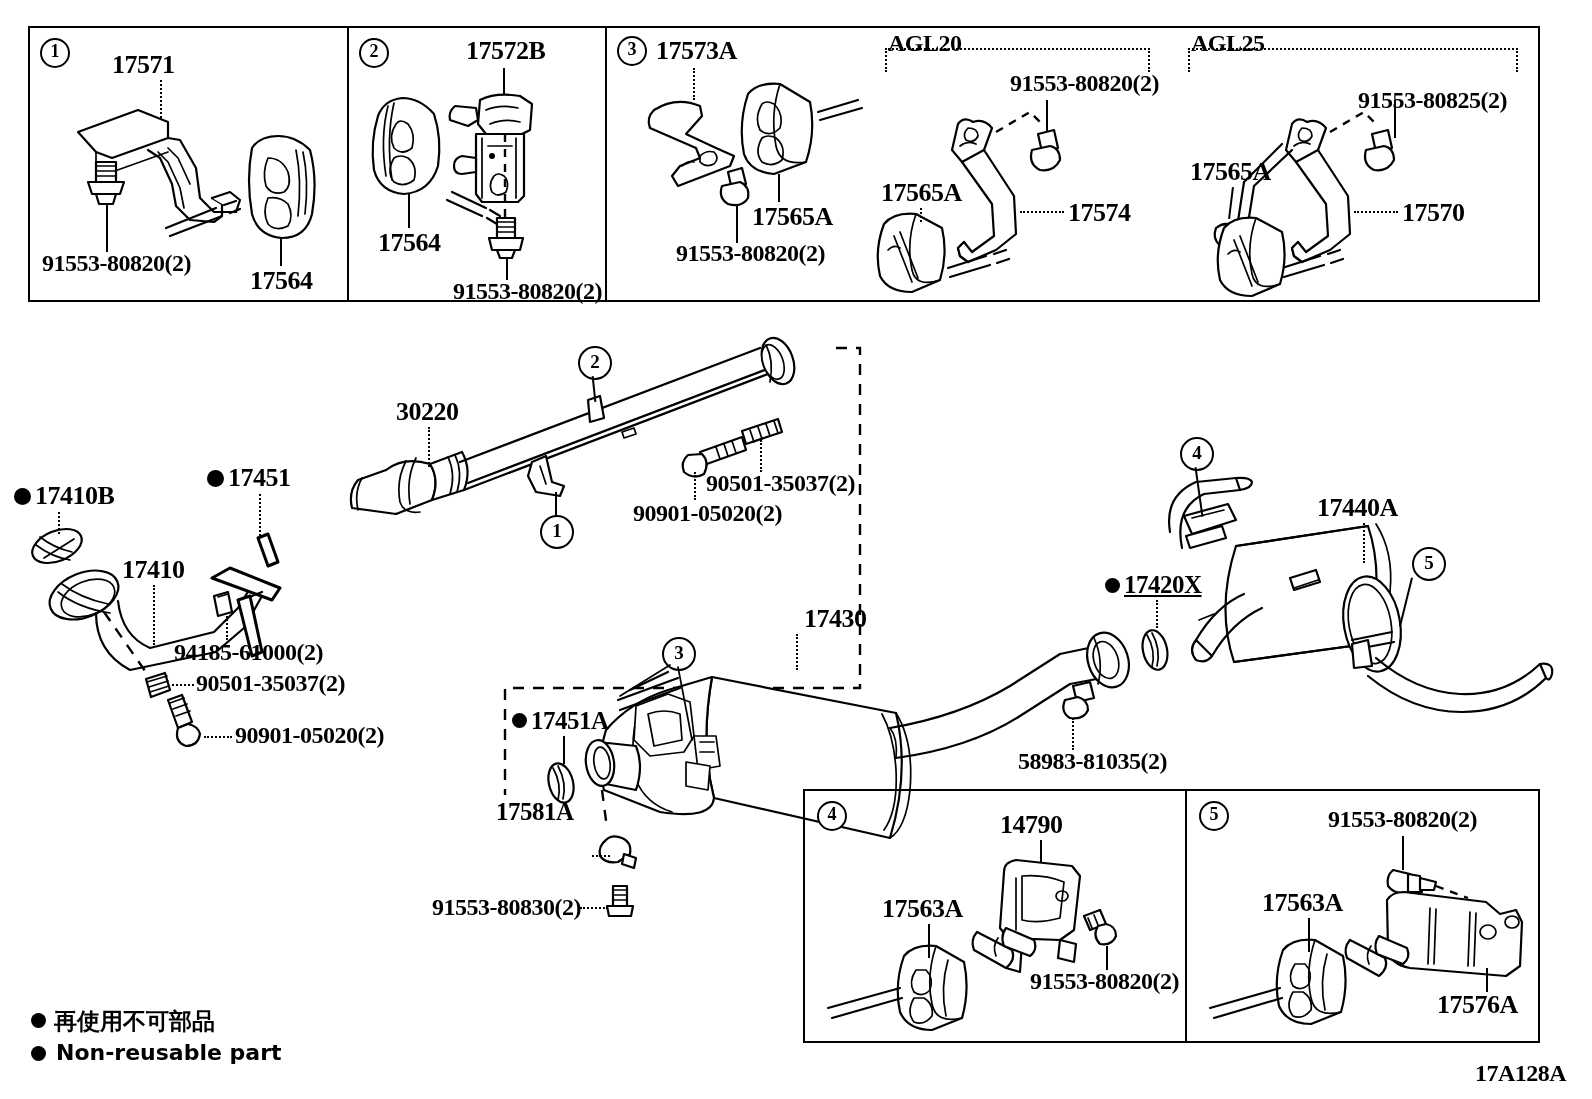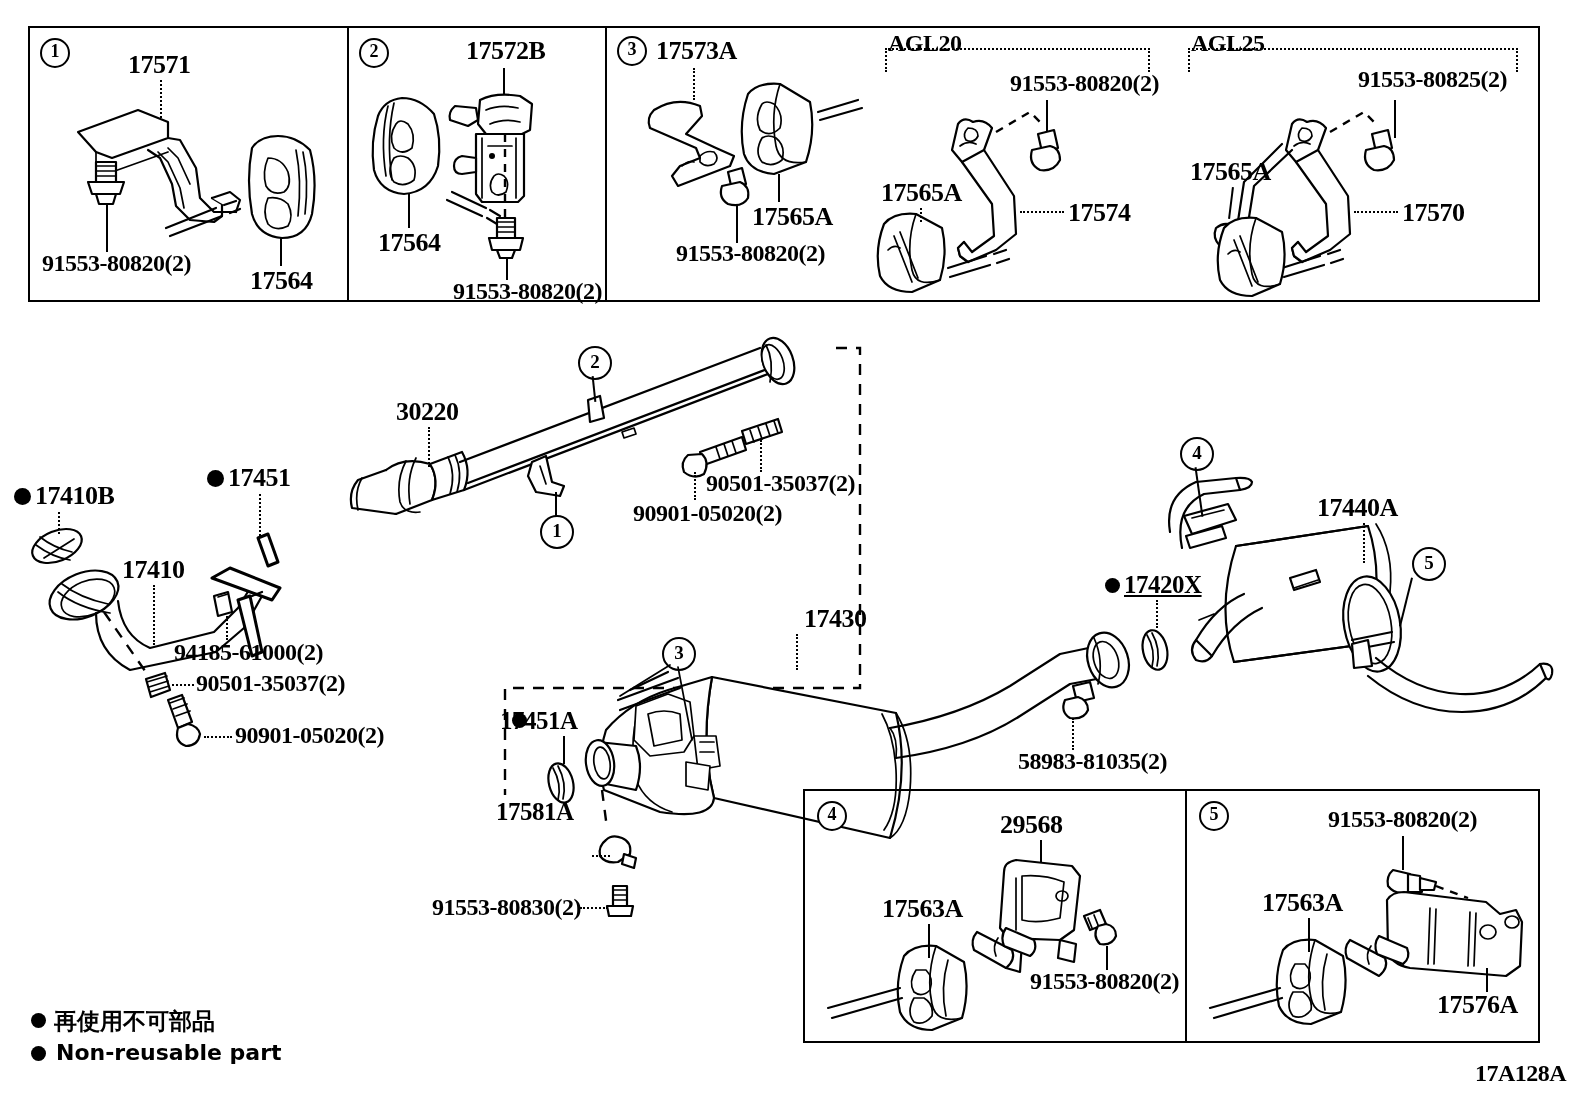--- a/index.html
+++ b/index.html
@@ -54,21 +54,21 @@
 <body>
 
 <div id="stage">
 
   <div class="panel" style="left:28px;top:26px;width:1512px;height:276px;"></div>
   <div class="vdiv" style="left:347px;top:28px;height:272px;"></div>
   <div class="vdiv" style="left:605px;top:28px;height:272px;"></div>
 
   <div class="circ" style="left:40px;top:38px;"><span>1</span></div>
 
-  <div class="lbl s26" style="left:128px;top:50px;">17571</div>
+  <div class="lbl s26" style="left:112px;top:50px;">17571</div>
   <div class="dlv" style="left:160px;top:80px;height:42px;"></div>
 
   <svg width="1592" height="1099">
 
     <path class="lnf" d="M78 132 L138 110 L168 122 L168 138 L112 158 L96 152 Z"></path>
     <path class="ln1" d="M96 152 L96 166 L112 172 L168 152"></path>
     <path class="ln" d="M168 138 L180 140 L196 168 L200 198 L214 212 L236 212"></path>
     <path class="ln" d="M148 150 L160 158 L172 184 L176 206 L190 220 L214 222 L222 216 L222 204 L212 198"></path>
     <path class="ln1" d="M158 152 L168 162 L180 188 L184 208"></path>
     <path class="ln1" d="M168 148 L178 158 L190 184"></path>
@@ -203,21 +203,21 @@
 
   <div class="lbl s26" style="left:881px;top:178px;">17565A</div>
   <div class="dlv" style="left:920px;top:208px;height:14px;"></div>
 
   <div class="dl" style="left:1020px;top:211px;width:44px;"></div>
   <div class="lbl s26" style="left:1068px;top:198px;">17574</div>
 
   <div class="lbl s24" style="left:1191px;top:30px;">AGL25</div>
   <div class="brk" style="left:1188px;top:48px;width:330px;height:24px;"></div>
 
-  <div class="lbl s24" style="left:1358px;top:66px;">91553-80825(2)</div>
+  <div class="lbl s24" style="left:1358px;top:87px;">91553-80825(2)</div>
   <div class="slv" style="left:1394px;top:100px;height:38px;"></div>
 
   <svg width="1592" height="1099">
 
     <path class="lnf" d="M1307 122 Q1298 116 1292 124 L1286 150 L1296 162 L1318 150 L1326 128 Q1318 118 1307 122 Z"></path>
     <path class="ln1" d="M1302 128 Q1296 134 1300 140 Q1308 144 1312 136 Q1312 128 1302 128 Z"></path>
     <path class="ln1" d="M1294 146 Q1302 140 1310 144"></path>
     <path class="ln" d="M1296 162 L1326 204 L1328 236 L1306 252"></path>
     <path class="ln" d="M1318 150 L1348 196 L1350 234 L1330 250 L1302 262 L1294 256 L1292 248 L1298 242"></path>
     <path class="lnf" d="M1306 252 L1298 242 L1292 248 L1294 256 L1302 262"></path>
@@ -424,21 +424,21 @@
   <div class="dlv" style="left:760px;top:440px;height:32px;"></div>
   <div class="lbl s24" style="left:706px;top:470px;">90501-35037(2)</div>
 
   <div class="dlv" style="left:694px;top:472px;height:28px;"></div>
   <div class="lbl s24" style="left:633px;top:500px;">90901-05020(2)</div>
 
   <div class="lbl s26" style="left:764px;top:604px;margin-left:40px;">17430</div>
   <div class="dlv" style="left:796px;top:634px;height:36px;"></div>
 
   <div class="dot sm" style="left:512px;top:713px;"></div>
-  <div class="lbl s25" style="left:500px;top:707px;">17451A</div>
+  <div class="lbl s25" style="left:531px;top:707px;">17451A</div>
   <div class="slv" style="left:563px;top:736px;height:28px;"></div>
 
   <div class="lbl s25" style="left:496px;top:798px;">17581A</div>
   <div class="dl" style="left:592px;top:855px;width:18px;"></div>
 
   <div class="lbl s24" style="left:432px;top:894px;">91553-80830(2)</div>
   <div class="dl" style="left:580px;top:907px;width:28px;"></div>
 
   <div class="dlv" style="left:1072px;top:718px;height:32px;"></div>
   <div class="lbl s24" style="left:1018px;top:748px;">58983-81035(2)</div>
@@ -466,21 +466,21 @@
   <div class="sl" style="left:1198px;top:467px;width:2px;height:50px;transform:rotate(-8deg);"></div>
 
   <div class="circ big" style="left:1412px;top:547px;"><span>5</span></div>
   <div class="sl" style="left:1405px;top:577px;width:2px;height:50px;transform:rotate(14deg);"></div>
 
   <div class="panel" style="left:803px;top:789px;width:737px;height:254px;"></div>
   <div class="vdiv" style="left:1185px;top:791px;height:250px;"></div>
 
   <div class="circ" style="left:817px;top:801px;"><span>4</span></div>
 
-  <div class="lbl s26" style="left:1000px;top:810px;">29568</div>
+  <div class="lbl s26" style="left:1000px;top:810px;">14790</div>
   <div class="slv" style="left:1040px;top:840px;height:32px;"></div>
 
   <svg width="1592" height="1099">
 
     <path class="lnf" d="M1004 872 Q1004 862 1016 860 L1072 866 L1080 876 L1074 930 L1060 940 L1008 938 L1000 928 Z"></path>
     <path class="ln1" d="M1016 878 L1016 930"></path>
     <path class="ln1" d="M1022 876 Q1044 874 1064 882 L1060 918 Q1038 924 1022 920 Z"></path>
     <ellipse class="ln1" cx="1062" cy="896" rx="6" ry="5"></ellipse>
     <path class="lnf" d="M1060 940 L1076 944 L1074 962 L1058 958 Z"></path>
     <path class="lnf" d="M1008 938 L1022 942 L1020 972 L1006 968 Z"></path>

